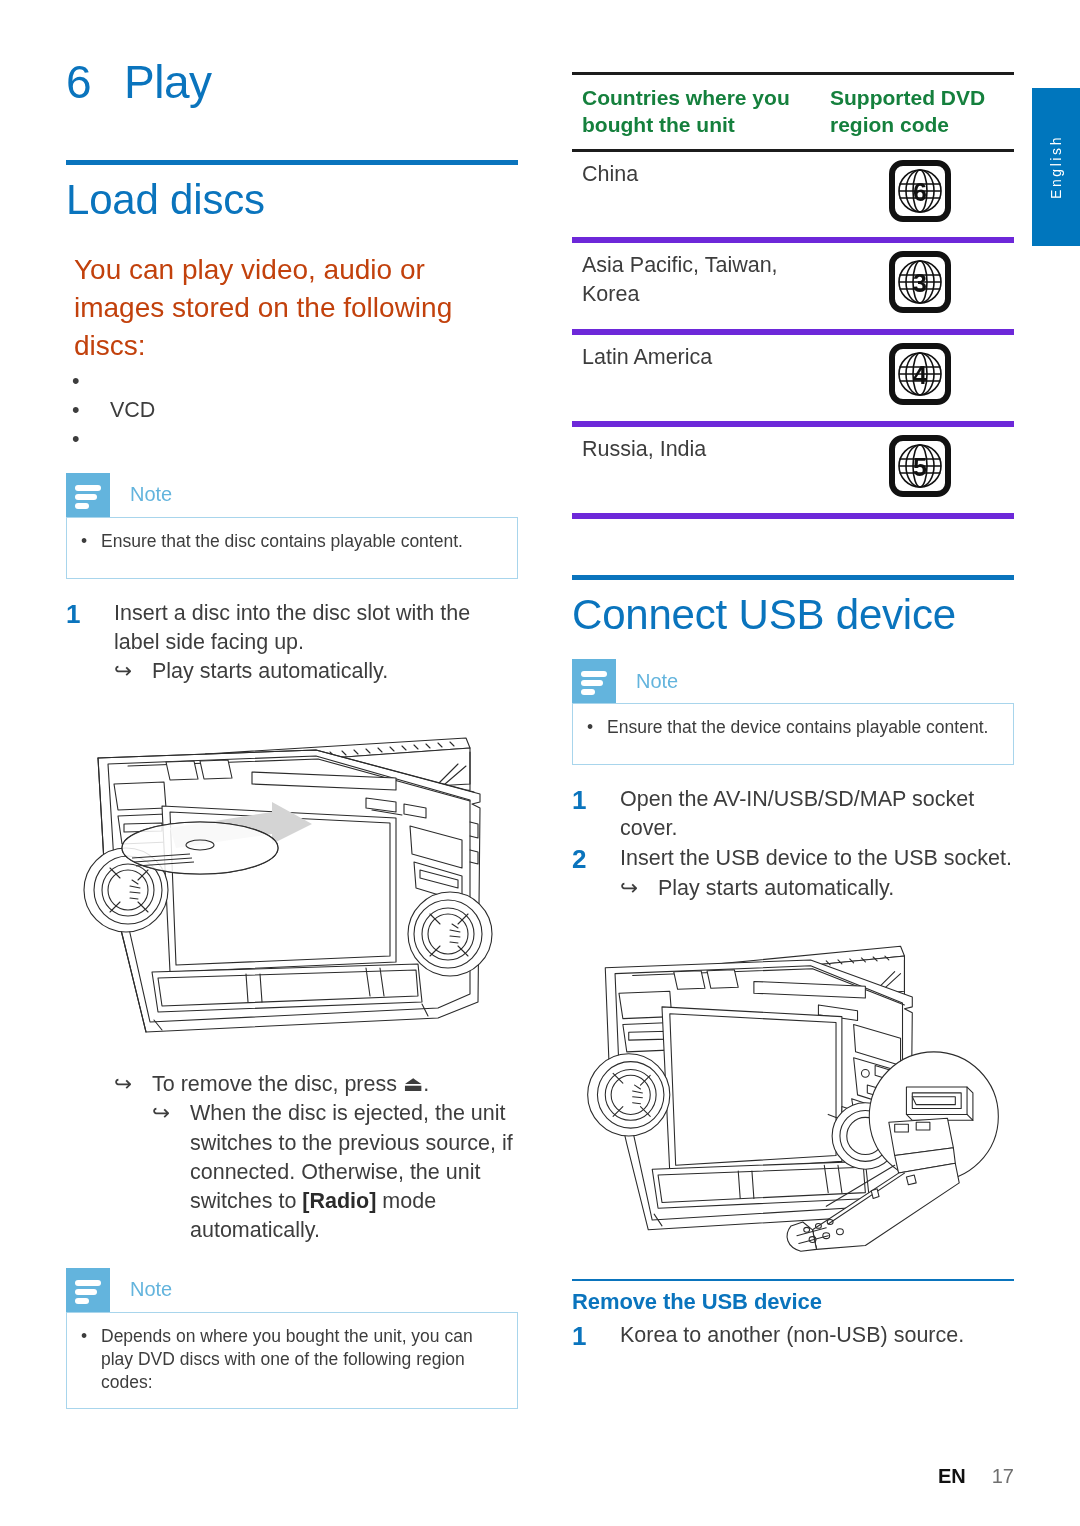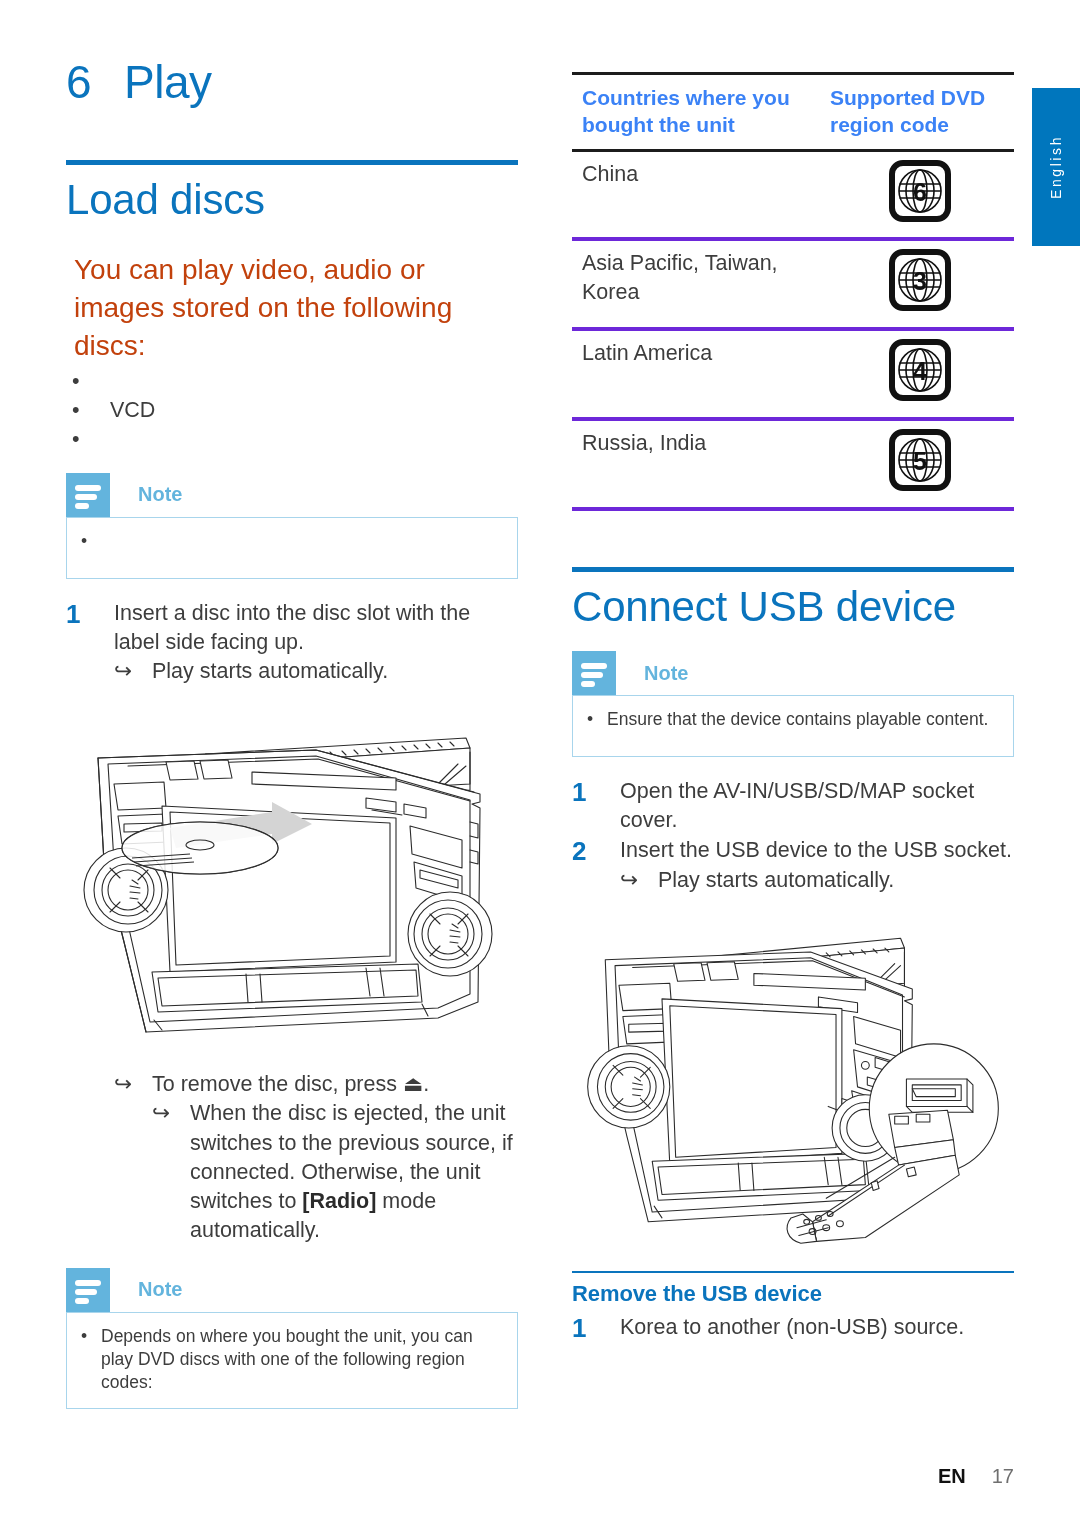--- a/index.html
+++ b/index.html
@@ -119,22 +119,22 @@
     border-radius: 3px;
     height: 6px;
     left: 9px;
   }
   .note-icon i.b1 { top: 12px; width: 26px; }
   .note-icon i.b2 { top: 21px; width: 22px; }
   .note-icon i.b3 { top: 30px; width: 14px; }
   .note-title {
     color: #63b4dd;
     font-size: 20px;
-    margin-left: 28px;
-    font-weight: 700;
+    margin-left: 20px;
+    font-weight: 400;
   }
   .note-body {
     border: 1px solid #a8d5ec;
     padding: 12px 14px 14px 14px;
     min-height: 34px;
   }
   .note-body .row {
     display: flex;
     font-size: 17.5px;
     line-height: 1.32;
@@ -176,34 +176,34 @@
   
   table.region {
     border-collapse: collapse;
     width: 442px;
     margin: 0;
   }
   table.region th {
     text-align: left;
     font-size: 21px;
     font-weight: 700;
-    color: #3b82f6;
+    color: #15803d;
     line-height: 1.3;
     padding: 9px 4px 10px 10px;
     vertical-align: top;
   }
   table.region td {
     font-size: 21.5px;
     color: #3d3d3d;
     padding: 8px 4px 8px 10px;
     vertical-align: top;
     line-height: 1.34;
   }
   table.region thead tr { border-top: 3px solid #1c1c1c; border-bottom: 3px solid #1c1c1c; }
-  table.region tbody tr { border-bottom: 4px solid #6d28d9; }
+  table.region tbody tr { border-bottom: 6px solid #6d28d9; }
   td.code-cell { text-align: center; width: 180px; padding-top: 6px; padding-bottom: 10px; }
   .row-h { height: 80px; }
 
   .globe-badge {
     display: inline-block;
     width: 62px;
     height: 62px;
     position: relative;
   }
 
@@ -303,20 +303,21 @@
         <div class="note-icon">
           <i class="b1"></i>
             <i class="b2"></i>
             <i class="b3"></i>
         </div>
         <div class="note-title">Note</div>
       </div>
       <div class="note-body">
         <div class="row">
           <span class="bu">•</span>
+          <span>Ensure that the disc contains playable content.</span>
         </div>
       </div>
     </div>
 
     <div class="step">
       <span class="num">1</span>
       <span class="txt">Insert a disc into the disc slot with the label side facing up.</span>
     </div>
     <div class="sub indent1">
       <span class="ar">↪</span>

